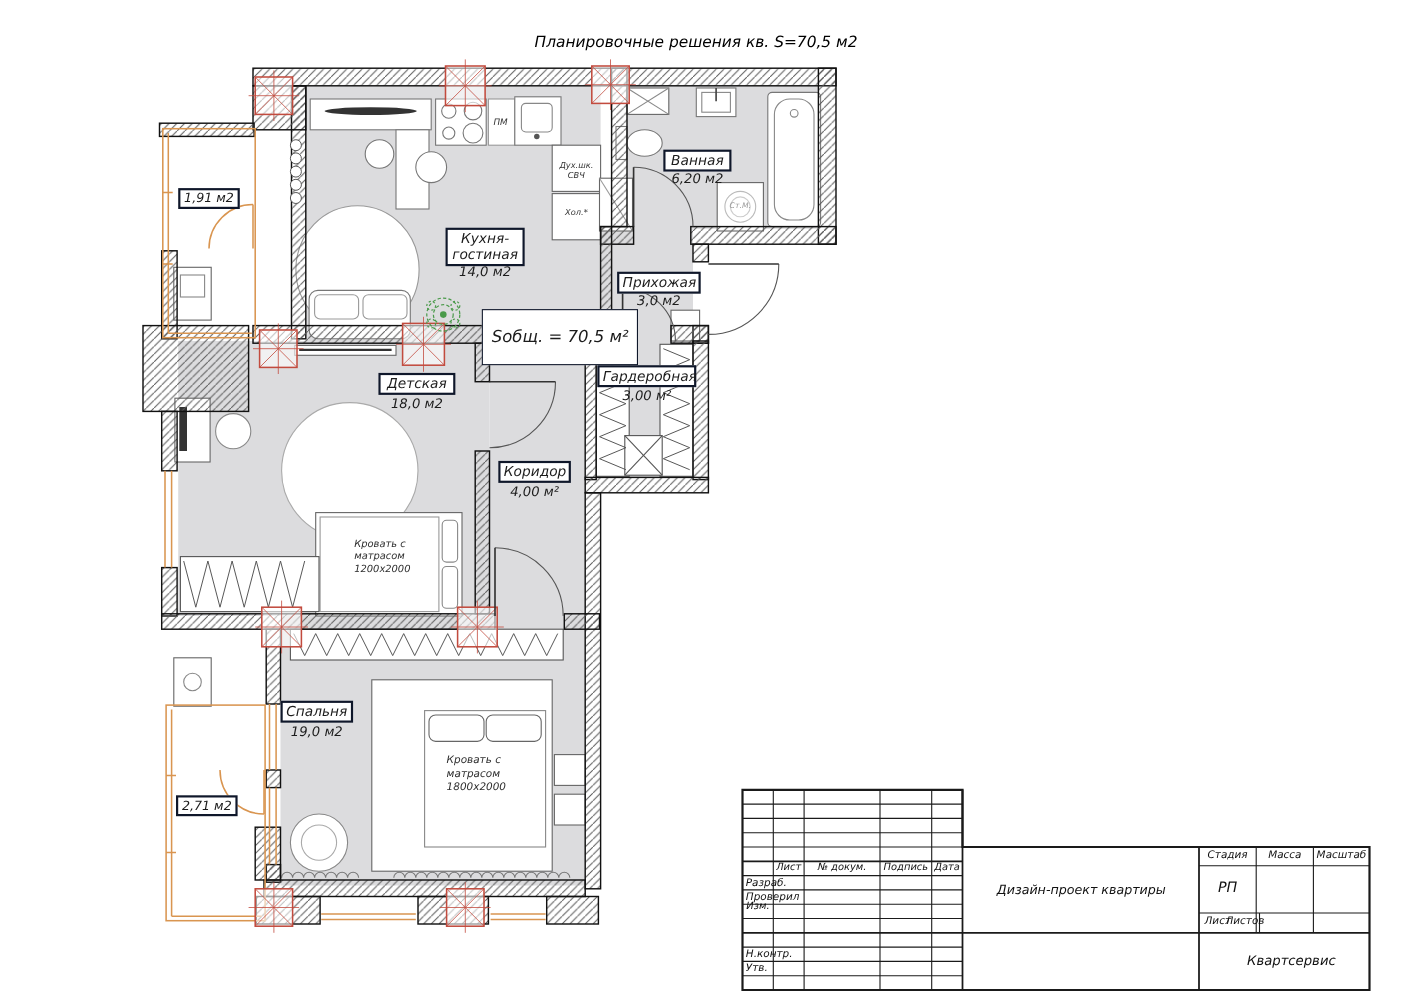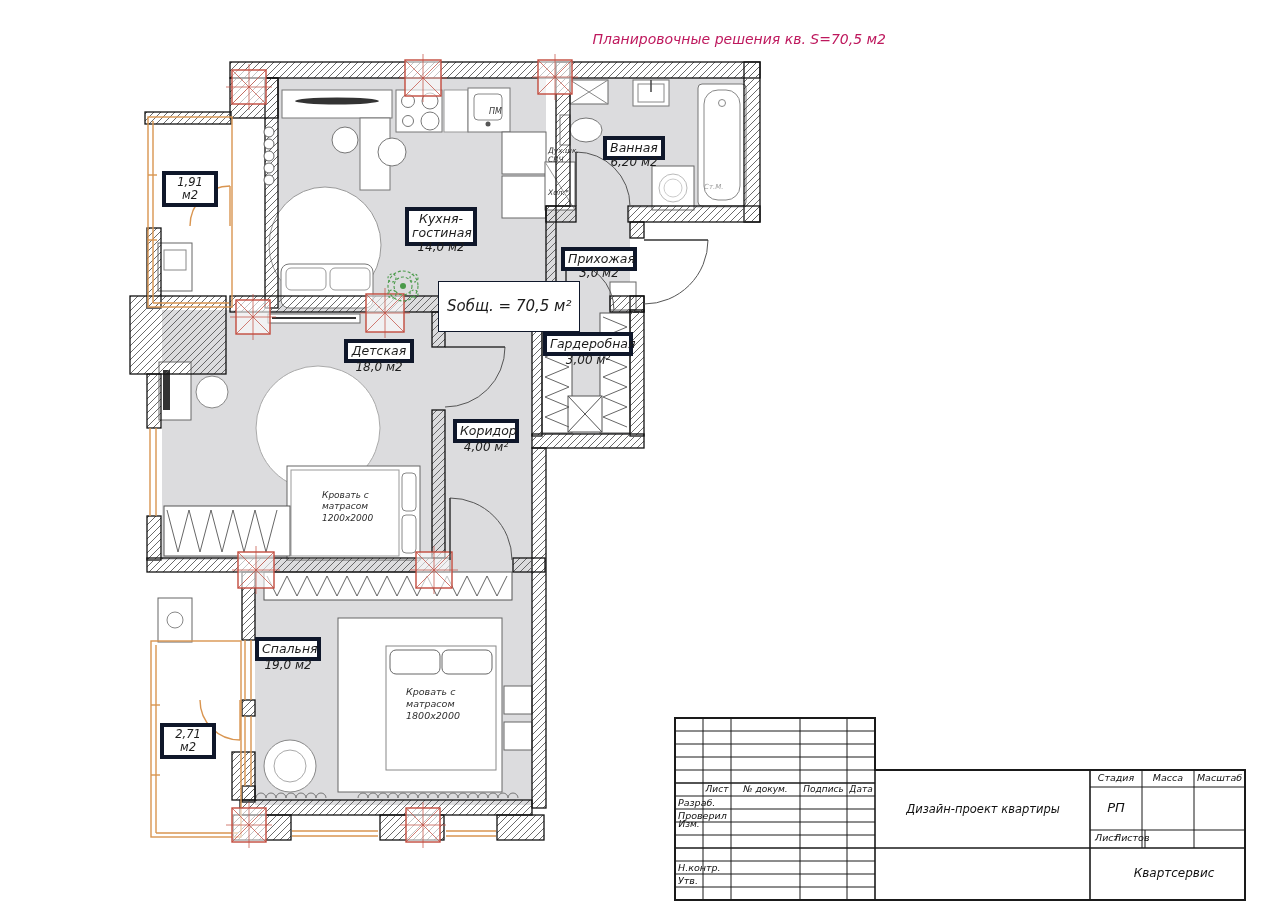--- a/index.html
+++ b/index.html
@@ -1,31 +1,31 @@
 <!DOCTYPE html>
 <html><head>
 <meta charset="utf-8">
 <style>
   html,body{margin:0;padding:0;background:#fff;}
   .canvas{position:relative;width:1280px;height:905px;background:#fff;overflow:hidden;
           font-family:"DejaVu Sans",sans-serif;}
   svg.plan{position:absolute;left:0;top:0;}
-  .box{position:absolute;border:4px solid #0f172a;background:#fff;
+  .box{position:absolute;border:2px solid #0f172a;background:#fff;
        font:italic 12.5px/1.15 "DejaVu Sans",sans-serif;text-align:center;
        padding:1px 3px;color:#1c1c1c;box-sizing:border-box;}
   .box.small{font-size:11.5px;}
   .box.total{font-size:15px;border-width:1.4px;padding:16px 8px;}
   .area{position:absolute;font:italic 12px/1.1 "DejaVu Sans",sans-serif;
         text-align:center;color:#1c1c1c;}
   .flab{position:absolute;font:italic 9px/1.25 "DejaVu Sans",sans-serif;
         text-align:left;color:#2e2e2e;}
   .alab{position:absolute;font:italic 7.5px/1.25 "DejaVu Sans",sans-serif;
-        text-align:left;color:#333;margin-left:46px;}
+        text-align:center;color:#333;}
   .page-title{position:absolute;font:italic 14px "DejaVu Sans",sans-serif;
-        color:#be185d;text-align:right;}
+        color:#000000;text-align:left;}
   .tbl{position:absolute;font-style:italic;color:#111;}
   .tc{text-align:center;}
 </style>
 </head>
 <body>
 
 <div class="canvas">
 
 <svg class="plan" width="1280" height="905" viewBox="0 0 1280 905">
   <defs>

